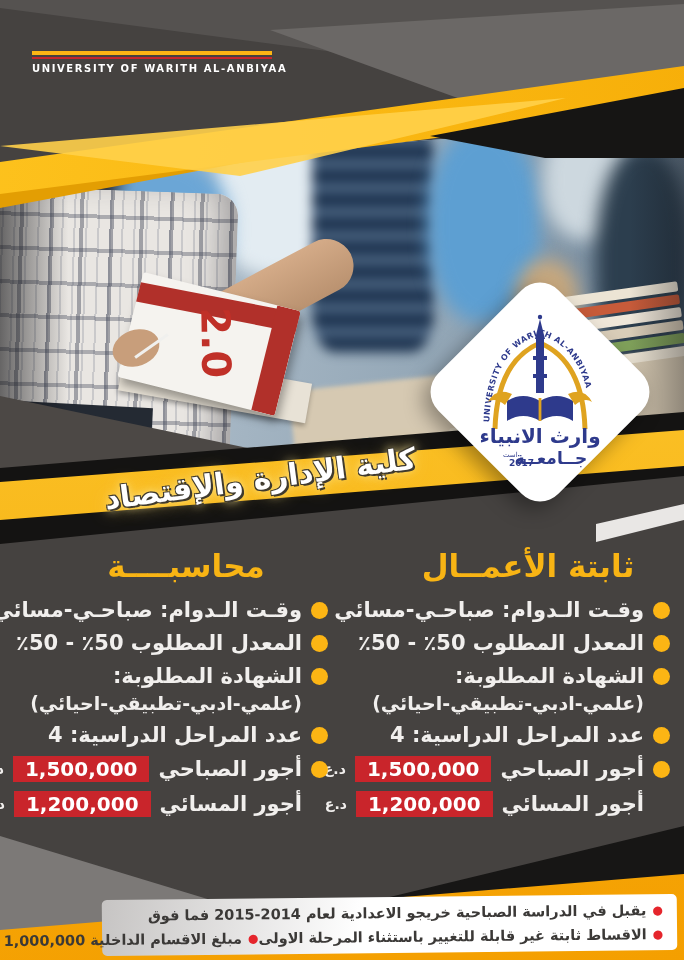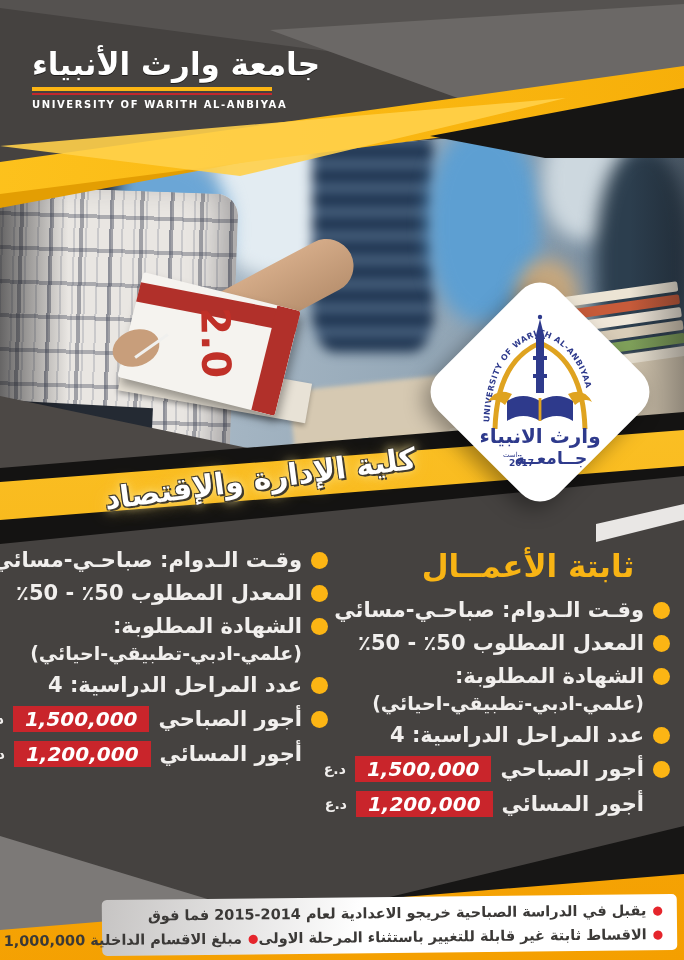--- a/index.html
+++ b/index.html
@@ -96,21 +96,21 @@
   
   .content{left:0;top:548px;width:684px;z-index:15;direction:rtl;display:flex;}
   .col{width:342px;box-sizing:border-box;padding:0 14px 0 4px;}
   .col-title{color:#f8b414;font-size:31px;font-weight:800;text-align:right;padding-left:40px;text-align:center;
      margin-bottom:14px;white-space:nowrap;}
   .row{display:flex;align-items:center;margin-bottom:9px;font-size:21px;font-weight:700;color:#f1efed;white-space:nowrap;}
   .dot{width:17px;height:17px;border-radius:50%;background:#fcb514;margin-left:9px;flex:none;}
   .nodot{padding-right:26px;}
   .small{font-size:19px;margin-top:-5px;}
   .fee{margin-top:3px;}
-  .fee-amount{background:#c9252b;color:#fff;padding:1px 12px;margin:0 9px;font-size:20px;font-weight:800;font-style:italic;}
+  .fee-amount{background:#c9252b;color:#fff;padding:1px 12px;margin:0 9px;font-size:20px;font-weight:800;}
   .fee-cur{font-size:14px;}
 
   
   .wedge-gray-bl{background:#7c7977;clip-path:polygon(0 836px,408px 960px,0 960px);z-index:16;}
   .wedge-black-b{background:#171615;clip-path:polygon(128px 960px,684px 826px,684px 960px);z-index:17;}
   .band-yellow-b{background:linear-gradient(175deg,#fdc32a,#f49f00);clip-path:polygon(0 930px,684px 874px,684px 960px,0 960px);z-index:18;}
   .info-box{left:102px;top:897px;width:575px;height:56px;z-index:30;border-radius:5px;
      transform:rotate(-.6deg);background:linear-gradient(100deg,#c6c4c3,#ffffff 45%);
      box-sizing:border-box;padding:4px 14px 0 8px;direction:rtl;}
   .info-line{display:flex;align-items:center;justify-content:flex-start;font-size:14.5px;font-weight:700;
@@ -120,21 +120,20 @@
 </style>
 </head>
 <body>
 
 <div class="poster">
 
   <div class="shape wedge-top-1"></div>
   <div class="shape wedge-top-2"></div>
 
   <div class="abs logo-block">
-    <div class="logo-ar">جامعة وارث الأنبياء</div>
     <div class="logo-rule-y"></div>
     <div class="logo-rule-r"></div>
     <div class="logo-en">UNIVERSITY OF WARITH AL-ANBIYAA</div>
   </div>
 
   <div class="abs photo">
     <div class="ph-bg"></div>
     <div class="blob b1"></div>
     <div class="blob b2"></div>
     <div class="blob b3"></div>
@@ -257,20 +256,21 @@
           <span class="fee-cur">د.ع</span>
         </div>
       <div class="row fee nodot">
           <span>أجور المسائي</span>
           <span class="fee-amount">1,200,000</span>
           <span class="fee-cur">د.ع</span>
         </div>
     </div>
 
     <div class="col">
+      <div class="col-title">محاسبــــة</div>
       <div class="row">
           <span class="dot"></span>
           <span>وقـت الـدوام: صباحـي-مسائي</span>
         </div>
       <div class="row">
           <span class="dot"></span>
           <span>المعدل المطلوب 50٪ - 50٪</span>
         </div>
       <div class="row">
           <span class="dot"></span>

